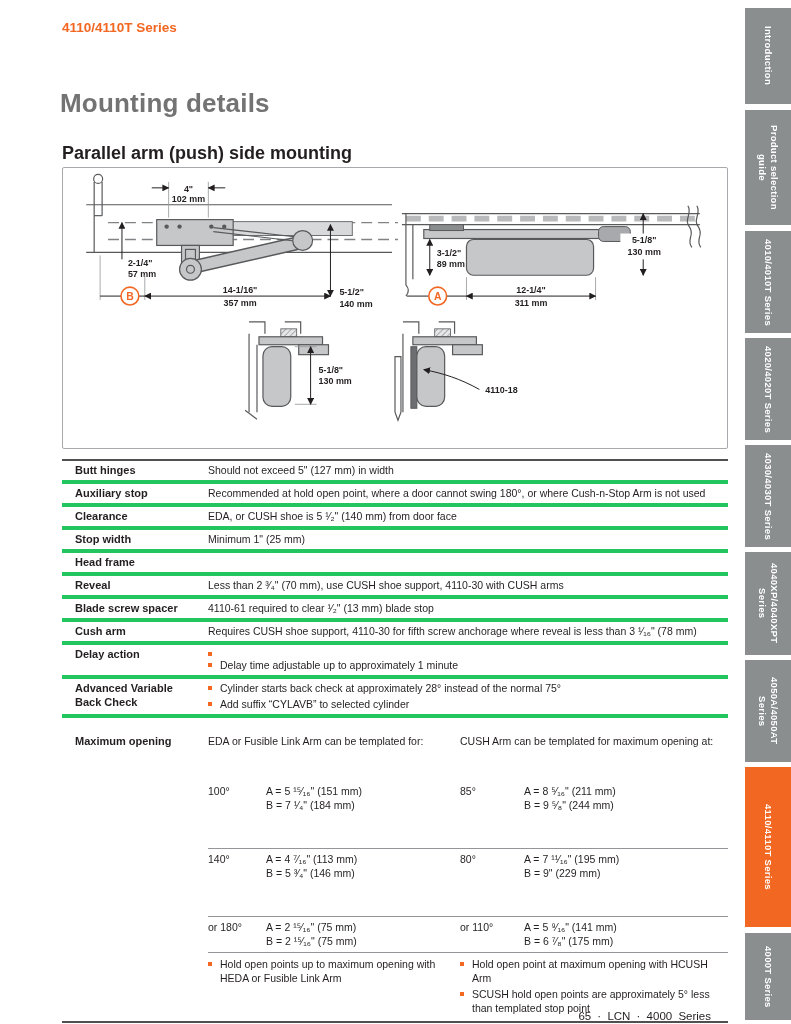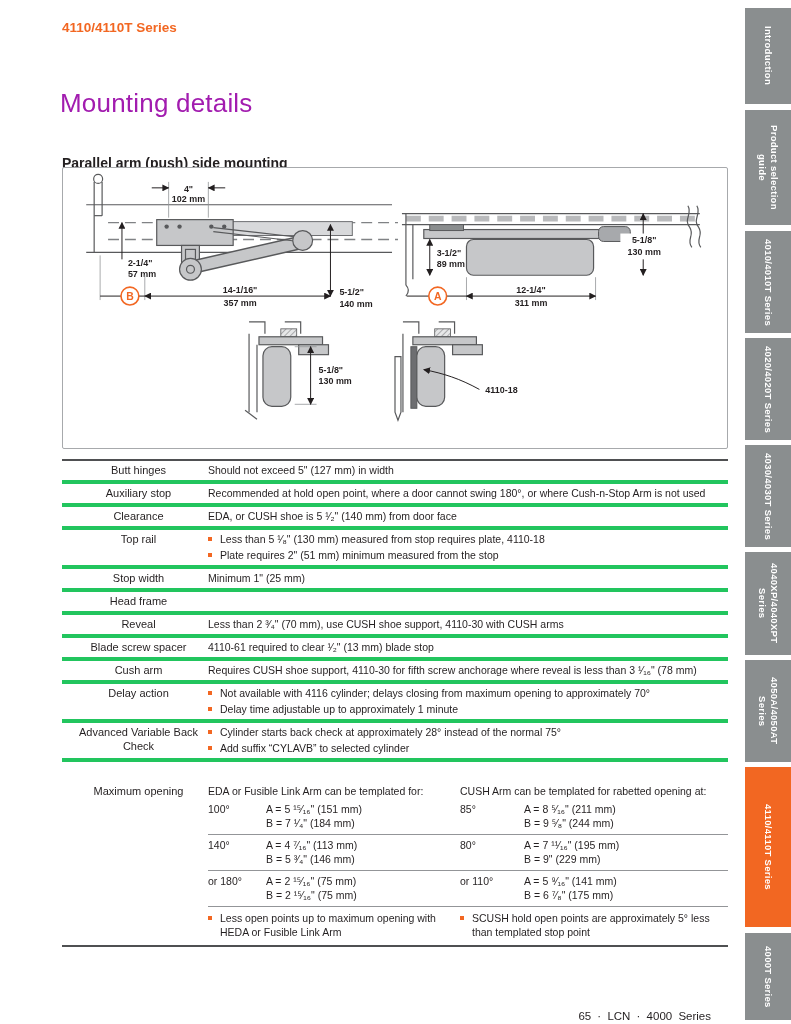--- a/index.html
+++ b/index.html
@@ -2,46 +2,46 @@
 <html><head>
 <meta charset="utf-8">
 <style>
   html,body{margin:0;padding:0;}
   body{
     width:791px;height:1024px;position:relative;overflow:hidden;background:#ffffff;
     font-family:"Liberation Sans","DejaVu Sans",sans-serif;color:#231f20;
   }
   
   .series-label{position:absolute;left:62px;top:20px;font-size:13.5px;font-weight:bold;color:#f26722;}
-  .page-title{position:absolute;left:60px;top:88px;font-size:26px;font-weight:normal;color:#a21caf;letter-spacing:.2px;}
-  .subtitle{position:absolute;left:62px;top:155px;font-size:14px;font-weight:bold;}
+  .page-title{position:absolute;left:60px;top:88px;font-size:26px;font-weight:bold;color:#737373;letter-spacing:.2px;}
+  .subtitle{position:absolute;left:62px;top:143px;font-size:18px;font-weight:bold;}
   
   .diagram-box{position:absolute;left:62px;top:167px;width:664px;height:280px;border:1px solid #a7a9ac;border-radius:2px;background:#fff;}
   svg .obj{stroke:#58595b;stroke-width:1.2;fill:none;}
   svg .objf{stroke:#58595b;stroke-width:1.2;fill:#c6c7c9;}
   svg .objl{stroke:#6d6e71;stroke-width:1;fill:#d8d9db;}
   svg .thin{stroke:#939598;stroke-width:.8;fill:none;}
   svg .dash{stroke:#808285;stroke-width:1.4;fill:none;stroke-dasharray:11 6;}
   svg .dashband{stroke:#b9babc;stroke-width:6;fill:none;stroke-dasharray:15 8;}
   svg .dimline{stroke:#231f20;stroke-width:1;fill:none;}
   svg text.dim{font-family:"Liberation Sans","DejaVu Sans",sans-serif;font-size:9px;font-weight:bold;fill:#231f20;}
   svg text.mk{font-family:"Liberation Sans","DejaVu Sans",sans-serif;font-size:10.5px;font-weight:bold;fill:#f26722;}
   svg .mkc{stroke:#f26722;stroke-width:1.6;fill:#ffffff;}
   
   .spec-table{position:absolute;left:62px;top:459px;width:666px;border-top:2px solid #4f5052;border-bottom:2px solid #4f5052;font-size:10.5px;line-height:14px;}
   .spec-row{display:flex;padding:2px 0 3px;}
   .spec-row + .spec-row{border-top:4px solid #22c55e;}
-  .spec-label{width:146px;box-sizing:border-box;padding-left:13px;padding-right:6px;font-size:11px;font-weight:normal;flex:none;text-align:center;}
+  .spec-label{width:146px;box-sizing:border-box;padding-left:13px;padding-right:6px;font-size:11px;font-weight:bold;flex:none;}
   .spec-content{flex:1;min-width:0;}
   .bullets{display:flex;flex-direction:column;gap:2px;}
   .bullet{display:flex;gap:8px;}
   .sq{width:4px;height:4px;background:#f26722;margin-top:5px;flex:none;}
   
   .mo-headrow{display:grid;grid-template-columns:252px 1fr;padding:0 0 1px;}
-  .mo-row{display:grid;grid-template-columns:58px 194px 64px 1fr;padding:3px 0 4px;}
+  .mo-row{display:grid;grid-template-columns:58px 194px 64px 1fr;padding:3px 0 4px;margin-top:32px;}
   .mo-row.sep,.mo-brow{border-top:1px solid #939598;}
   .mo-vals div{white-space:nowrap;}
   .mo-brow{display:grid;grid-template-columns:252px 1fr;padding:4px 0 3px;}
   .mo-bcell{padding-right:14px;}
   
   .tab{position:absolute;left:745px;width:46px;background:#8a8e8f;color:#ffffff;
        writing-mode:vertical-rl;display:flex;align-items:center;justify-content:center;
        text-align:center;font-size:9.5px;font-weight:bold;line-height:1.3;letter-spacing:.3px;cursor:pointer;box-sizing:border-box;padding:6px 4px;}
   .tab.active{background:#f26722;}
   
@@ -196,33 +196,20 @@
   <div class="spec-row">
     <div class="spec-label">Auxiliary stop</div>
     <div class="spec-content">Recommended at hold open point, where a door cannot swing 180°, or where Cush-n-Stop Arm is not used</div>
   </div>
 
   <div class="spec-row">
     <div class="spec-label">Clearance</div>
     <div class="spec-content">EDA, or CUSH shoe is 5 ¹⁄₂" (140 mm) from door face</div>
   </div>
 
-  <div class="spec-row">
-    <div class="spec-label">Top rail</div>
-    <div class="spec-content bullets">
-      <div class="bullet">
-          <span class="sq"></span>
-          <span>Less than 5 ¹⁄₈" (130 mm) measured from stop requires plate, 4110-18</span>
-        </div>
-      <div class="bullet">
-          <span class="sq"></span>
-          <span>Plate requires 2" (51 mm) minimum measured from the stop</span>
-        </div>
-    </div>
-  </div>
 
   <div class="spec-row">
     <div class="spec-label">Stop width</div>
     <div class="spec-content">Minimum 1" (25 mm)</div>
   </div>
 
   <div class="spec-row">
     <div class="spec-label">Head frame</div>
   </div>
 
@@ -239,21 +226,20 @@
   <div class="spec-row">
     <div class="spec-label">Cush arm</div>
     <div class="spec-content">Requires CUSH shoe support, 4110-30 for fifth screw anchorage where reveal is less than 3 ¹⁄₁₆" (78 mm)</div>
   </div>
 
   <div class="spec-row">
     <div class="spec-label">Delay action</div>
     <div class="spec-content bullets">
       <div class="bullet">
           <span class="sq"></span>
-          <span>Not available with 4116 cylinder; delays closing from maximum opening to approximately 70°</span>
         </div>
       <div class="bullet">
           <span class="sq"></span>
           <span>Delay time adjustable up to approximately 1 minute</span>
         </div>
     </div>
   </div>
 
   <div class="spec-row">
     <div class="spec-label">Advanced Variable Back Check</div>
@@ -262,26 +248,26 @@
           <span class="sq"></span>
           <span>Cylinder starts back check at approximately 28° instead of the normal 75°</span>
         </div>
       <div class="bullet">
           <span class="sq"></span>
           <span>Add suffix “CYLAVB” to selected cylinder</span>
         </div>
     </div>
   </div>
 
-  <div class="spec-row" style="padding-top:22px;">
+  <div class="spec-row" style="padding-top:16px;">
     <div class="spec-label">Maximum opening</div>
     <div class="spec-content">
       <div class="mo-headrow">
         <div>EDA or Fusible Link Arm can be templated for:</div>
-        <div>CUSH Arm can be templated for rabetted opening at:</div>
+        <div>CUSH Arm can be templated for maximum opening at:</div>
       </div>
 
       <div class="mo-row">
         <div>100°</div>
         <div class="mo-vals">
           <div>A = 5 ¹⁵⁄₁₆" (151 mm)</div>
           <div>B = 7 ¹⁄₄" (184 mm)</div>
         </div>
         <div>85°</div>
         <div class="mo-vals">
@@ -313,24 +299,28 @@
         <div class="mo-vals">
           <div>A = 5 ⁹⁄₁₆" (141 mm)</div>
           <div>B = 6 ⁷⁄₈" (175 mm)</div>
         </div>
       </div>
 
       <div class="mo-brow">
         <div class="mo-bcell bullets">
           <div class="bullet">
               <span class="sq"></span>
-              <span>Less open points up to maximum opening with HEDA or Fusible Link Arm</span>
+              <span>Hold open points up to maximum opening with HEDA or Fusible Link Arm</span>
             </div>
         </div>
         <div class="mo-bcell bullets">
+          <div class="bullet">
+              <span class="sq"></span>
+              <span>Hold open point at maximum opening with HCUSH Arm</span>
+            </div>
           <div class="bullet">
               <span class="sq"></span>
               <span>SCUSH hold open points are approximately 5° less than templated stop point</span>
             </div>
         </div>
       </div>
     </div>
   </div>
 </div>
 

